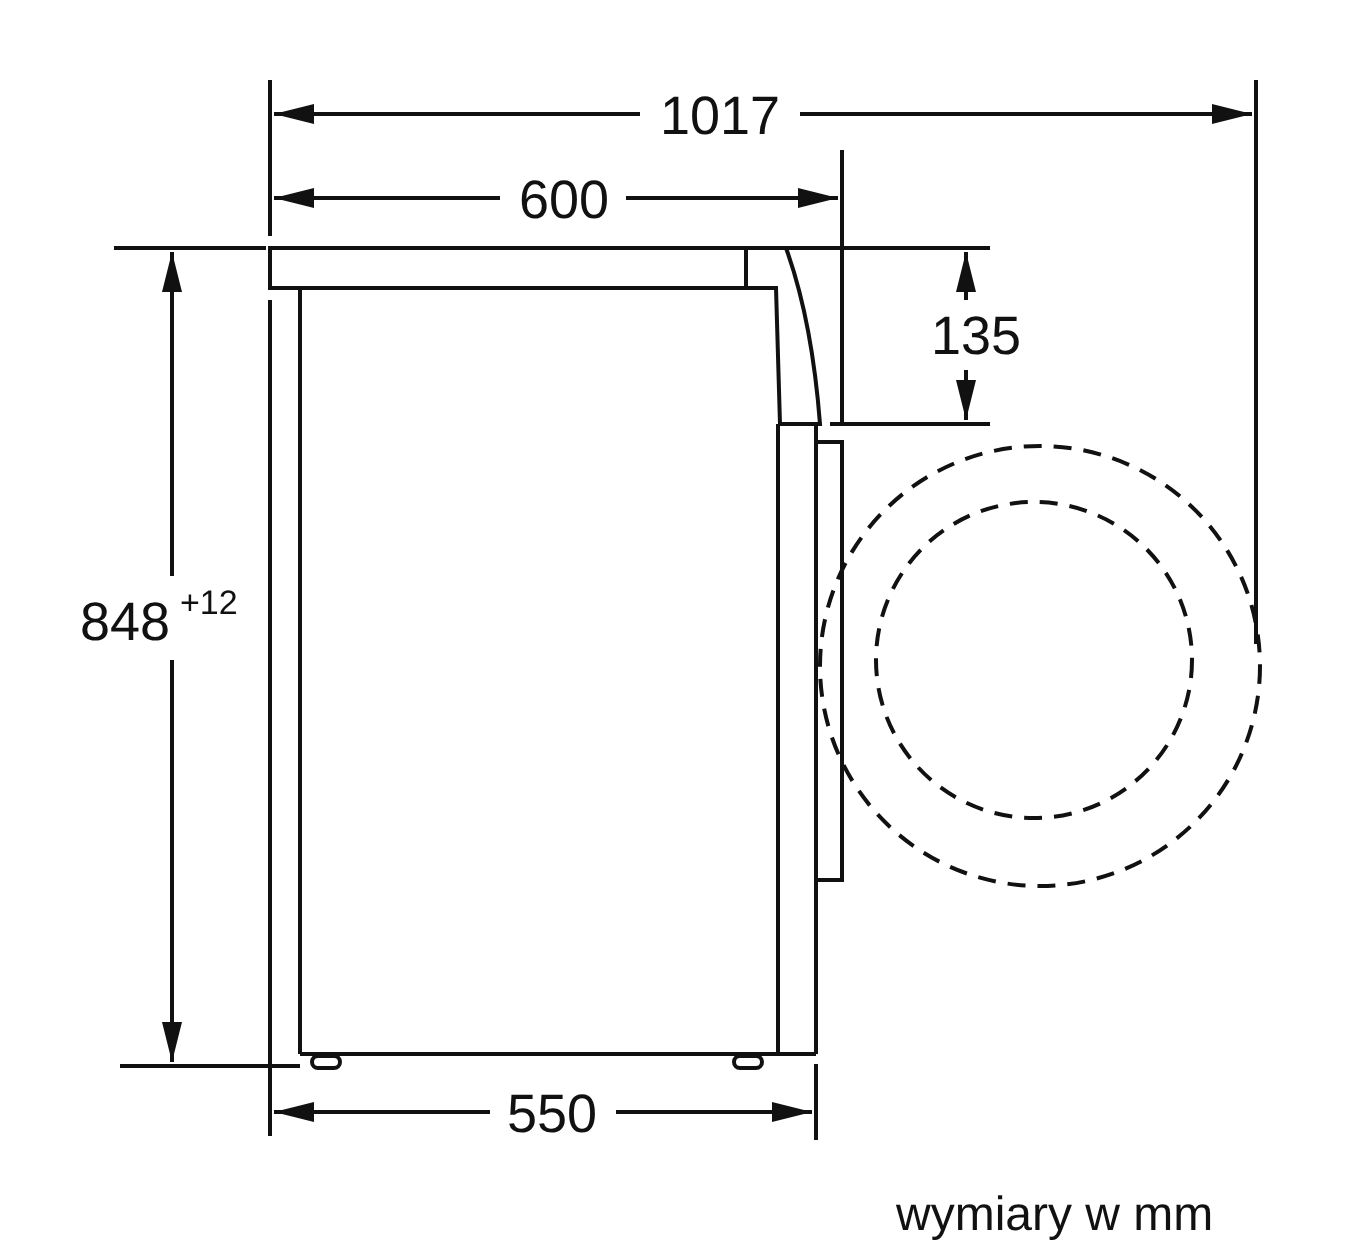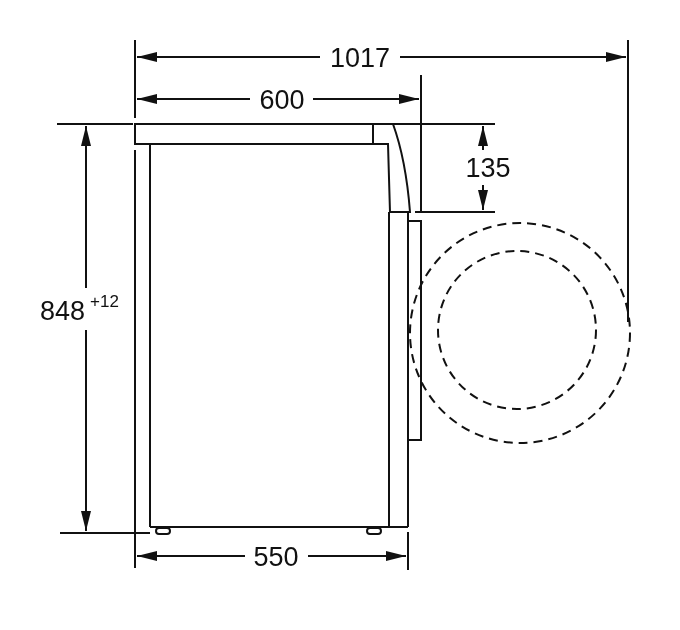--- a/index.html
+++ b/index.html
@@ -59,13 +59,14 @@
   </g>
 
   <text class="dimtxt" x="360" y="67" text-anchor="middle">1017</text>
   <text class="dimtxt" x="282" y="109" text-anchor="middle">600</text>
   <text class="dimtxt" x="488" y="177" text-anchor="middle">135</text>
   <text class="dimtxt" x="40" y="320">848</text>
   <text class="sup" x="90" y="307">+12</text>
   <text class="dimtxt" x="276" y="566" text-anchor="middle">550</text>
 </svg>
 
+<div class="caption">wymiary w mm</div>
 </div>
 
 </body></html>

